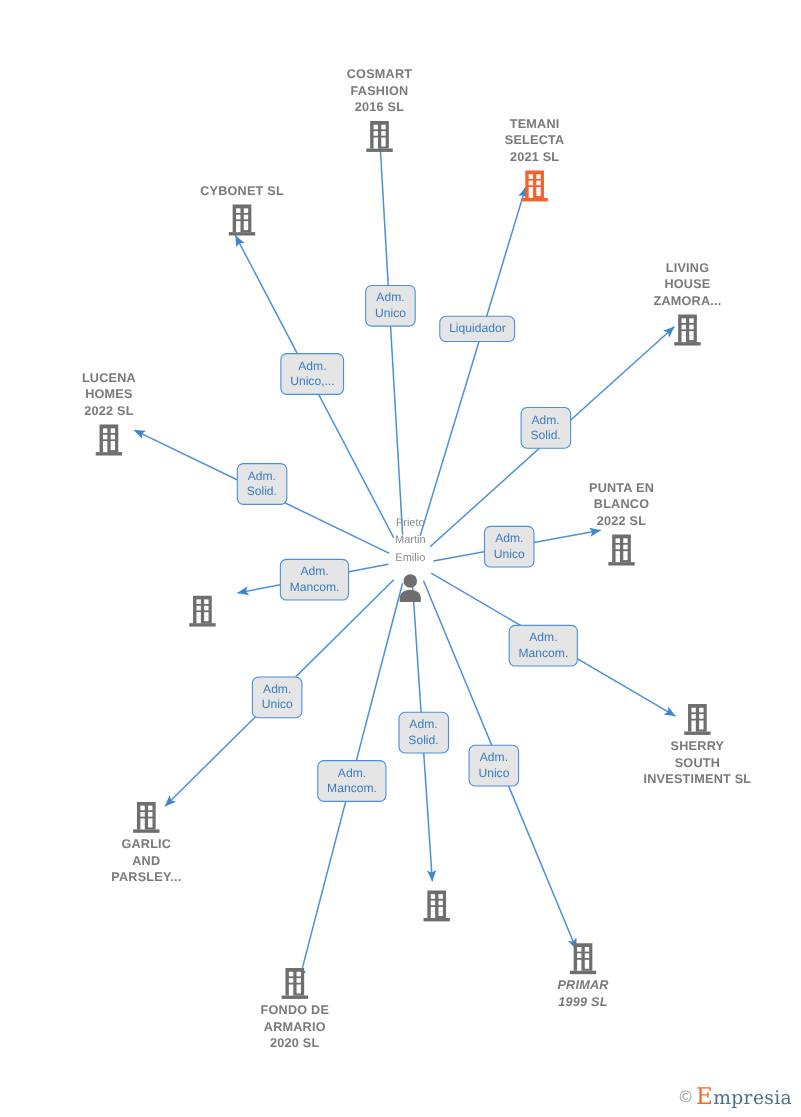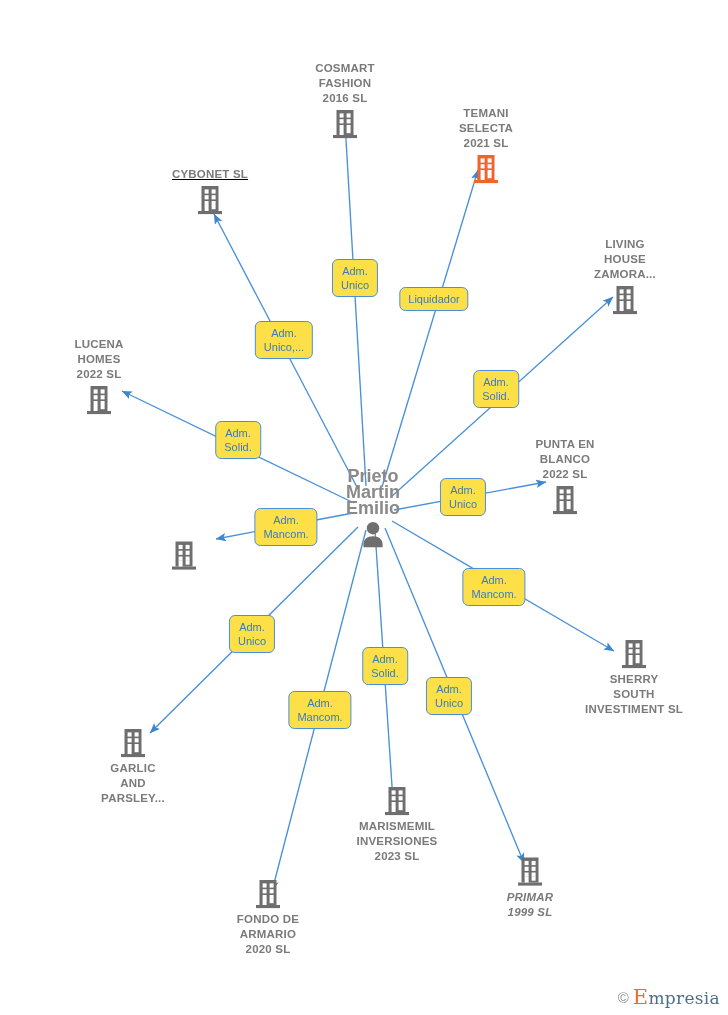--- a/index.html
+++ b/index.html
@@ -42,38 +42,38 @@
     font-size: 11.5px;
     line-height: 15px;
     color: #7a7a7a;
     text-align: center;
     font-weight: bold;
     letter-spacing: .2px;
     white-space: pre-line;
     pointer-events: none;
   }
   .node-label.person {
-    font-weight: bold;
-    font-size: 18px;
+    font-weight: normal;
+    font-size: 10px;
     line-height: 16px;
     color: #8a8a8a;
     letter-spacing: 0;
   }
   .node-icon {
     width: 34px;
     height: 34px;
     display: block;
   }
   .node.label-above .node-icon { margin-top: 1px; }
   .node.label-below .node-icon { margin-bottom: 1px; }
 
   .edge-label {
     position: absolute;
     transform: translate(-50%, -50%);
-    background: #fde047;
+    background: #e5e5e5;
     border: 1.4px solid #4a90d9;
     border-radius: 6px;
     color: #3a7bbf;
     font-size: 11px;
     line-height: 14px;
     text-align: center;
     padding: 4px 8px;
     white-space: pre-line;
     box-sizing: border-box;
     cursor: pointer;
@@ -165,21 +165,21 @@
           <rect x="11.6" y="6.4" width="4.0" height="4.2" fill="#ffffff"></rect>
           <rect x="18.6" y="6.4" width="4.0" height="4.2" fill="#ffffff"></rect>
           <rect x="11.6" y="12.2" width="4.0" height="4.2" fill="#ffffff"></rect>
           <rect x="18.6" y="12.2" width="4.0" height="4.2" fill="#ffffff"></rect>
           <rect x="11.6" y="18" width="4.0" height="4.2" fill="#ffffff"></rect>
           <rect x="18.6" y="18" width="4.0" height="4.2" fill="#ffffff"></rect>
           <rect x="11.6" y="22.0" width="4.0" height="6.0" fill="#ffffff"></rect>
           <rect x="18.6" y="22.0" width="4.0" height="4.2" fill="#ffffff"></rect>
         </svg>
       </div>
-      <div class="node label-above" style="left: 210px; top: 192px; text-decoration: underline;">
+      <div class="node label-above" style="left: 220px; top: 192px;">
         <span class="node-label">CYBONET  SL</span>
         <svg class="node-icon" viewBox="0 0 34 34">
           <path d="M8.5 3 H25.5 V28 H8.5 Z" fill="#6e6e6e"></path>
           <rect x="5" y="28" width="24" height="3.1" fill="#6e6e6e"></rect>
           <rect x="11.6" y="6.4" width="4.0" height="4.2" fill="#ffffff"></rect>
           <rect x="18.6" y="6.4" width="4.0" height="4.2" fill="#ffffff"></rect>
           <rect x="11.6" y="12.2" width="4.0" height="4.2" fill="#ffffff"></rect>
           <rect x="18.6" y="12.2" width="4.0" height="4.2" fill="#ffffff"></rect>
           <rect x="11.6" y="18" width="4.0" height="4.2" fill="#ffffff"></rect>
           <rect x="18.6" y="18" width="4.0" height="4.2" fill="#ffffff"></rect>
@@ -292,23 +292,20 @@
           <rect x="5" y="28" width="24" height="3.1" fill="#6e6e6e"></rect>
           <rect x="11.6" y="6.4" width="4.0" height="4.2" fill="#ffffff"></rect>
           <rect x="18.6" y="6.4" width="4.0" height="4.2" fill="#ffffff"></rect>
           <rect x="11.6" y="12.2" width="4.0" height="4.2" fill="#ffffff"></rect>
           <rect x="18.6" y="12.2" width="4.0" height="4.2" fill="#ffffff"></rect>
           <rect x="11.6" y="18" width="4.0" height="4.2" fill="#ffffff"></rect>
           <rect x="18.6" y="18" width="4.0" height="4.2" fill="#ffffff"></rect>
           <rect x="11.6" y="22.0" width="4.0" height="6.0" fill="#ffffff"></rect>
           <rect x="18.6" y="22.0" width="4.0" height="4.2" fill="#ffffff"></rect>
         </svg>
-        <span class="node-label">MARISMEMIL
-INVERSIONES
-2023  SL</span>
       </div>
       <div class="node label-below" style="left: 530px; top: 887px; font-style: italic;">
         <svg class="node-icon" viewBox="0 0 34 34">
           <path d="M8.5 3 H25.5 V28 H8.5 Z" fill="#6e6e6e"></path>
           <rect x="5" y="28" width="24" height="3.1" fill="#6e6e6e"></rect>
           <rect x="11.6" y="6.4" width="4.0" height="4.2" fill="#ffffff"></rect>
           <rect x="18.6" y="6.4" width="4.0" height="4.2" fill="#ffffff"></rect>
           <rect x="11.6" y="12.2" width="4.0" height="4.2" fill="#ffffff"></rect>
           <rect x="18.6" y="12.2" width="4.0" height="4.2" fill="#ffffff"></rect>
           <rect x="11.6" y="18" width="4.0" height="4.2" fill="#ffffff"></rect>

